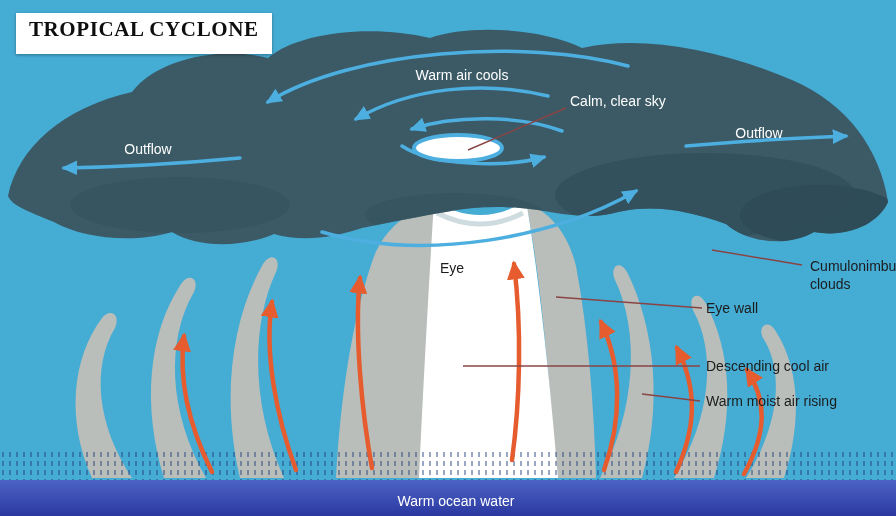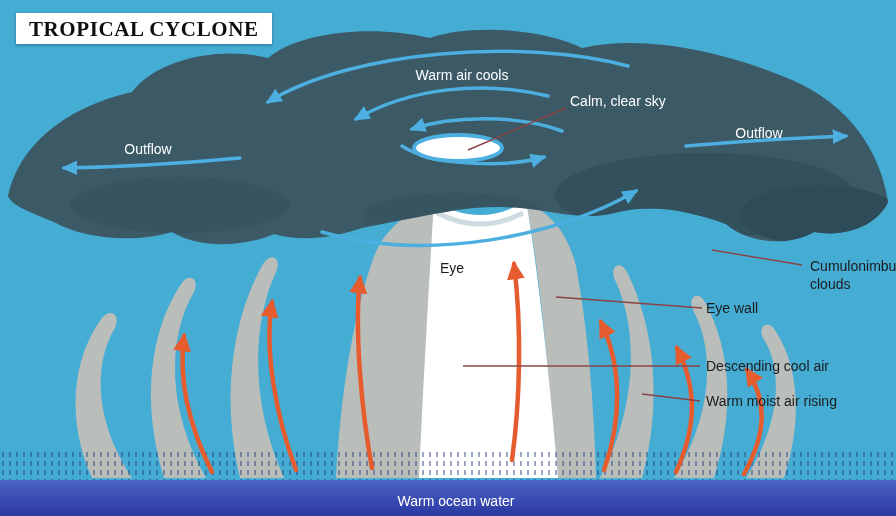--- a/index.html
+++ b/index.html
@@ -2,21 +2,21 @@
 <html style="--sky: #45ACD4; --cloud-top: #3B5A66; --cloud-shadow: #31505C; --cloud-band: #B9BEBA; --eye-funnel: #FFFFFF; --ocean-top: #4D63C6; --ocean-bottom: #2A38A0; --texture: #1E3D78; --arrow-blue: #4DAEE0; --arrow-orange: #E65C2E; --leader-line: #8A4444; --label-light: #FFFFFF; --label-dark: #1C1C1C;"><head>
 <meta charset="utf-8">
 <style>
   *{margin:0;padding:0;box-sizing:border-box}
   html,body{width:896px;height:516px;overflow:hidden}
   body{font-family:"Liberation Sans",sans-serif;background:#222}
   .stage{position:relative;width:896px;height:516px;overflow:hidden;background:var(--sky,#45ACD4)}
   .stage svg{position:absolute;left:0;top:0;display:block}
   .title-box{
     position:absolute;left:16px;top:13px;z-index:5;
-    background:#fff;padding:4px 13px 2px;
+    background:#fff;padding:4px 13px 12px;
     box-shadow:0 1px 3px rgba(0,0,0,.35);
     font-family:"Liberation Serif","DejaVu Serif",serif;
     font-weight:700;font-size:21px;letter-spacing:.6px;color:#0e0e0e;
   }
   .cloudtop{fill:var(--cloud-top,#3B5A66)}
   .band{fill:var(--cloud-band,#B9BEBA)}
   .funnel{fill:var(--eye-funnel,#FFFFFF)}
   .funnel-shade{stroke:#C9D8DD;stroke-width:5;fill:none;opacity:.9}
   .barrow{stroke:var(--arrow-blue,#4DAEE0);stroke-width:3.5;fill:none;stroke-linecap:round}
   .oarrow{stroke:var(--arrow-orange,#E65C2E);stroke-width:4.5;fill:none;stroke-linecap:round}

